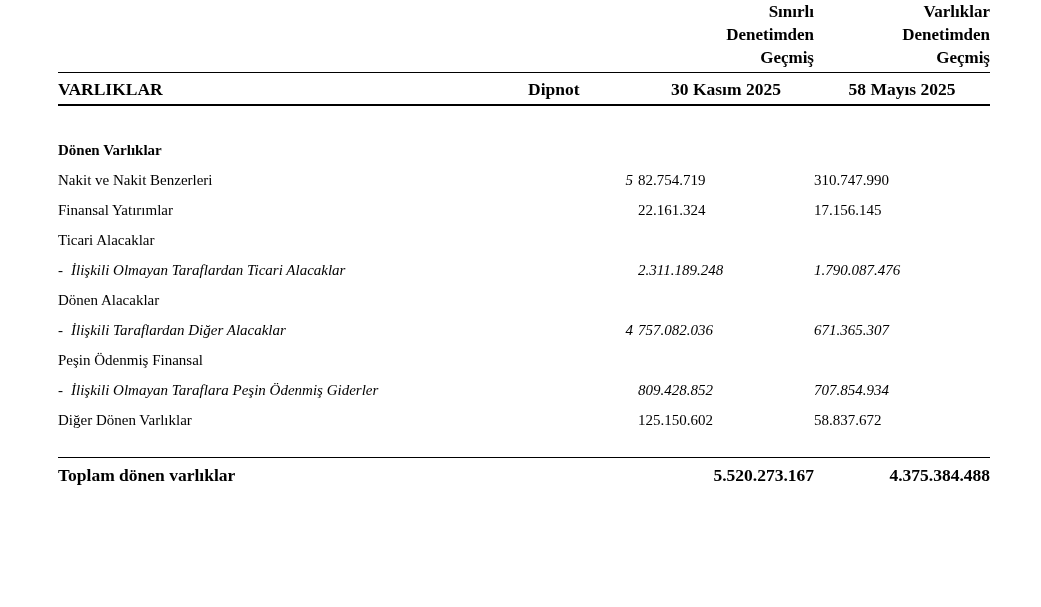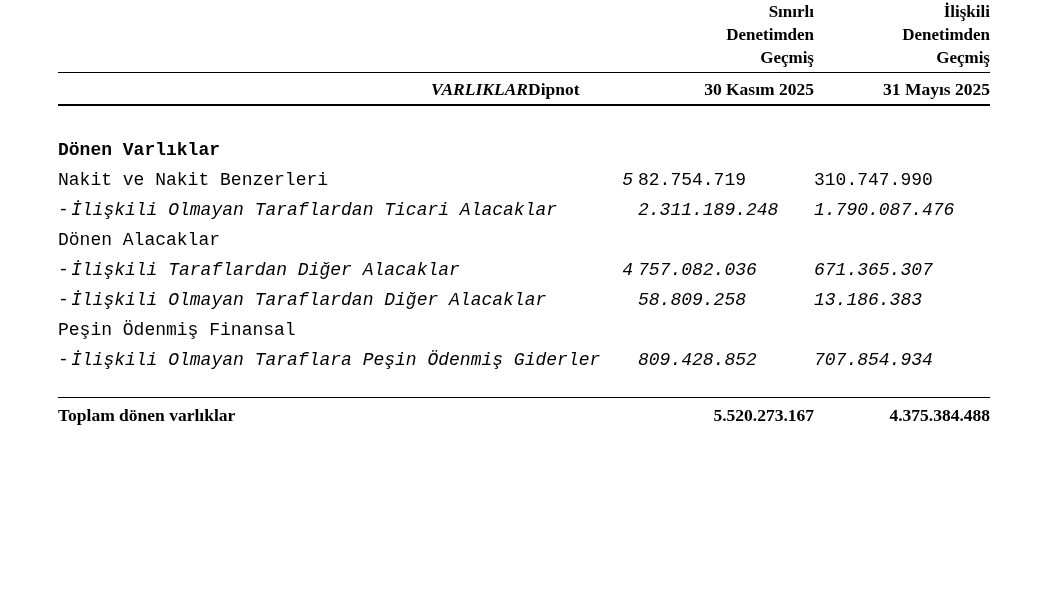--- a/index.html
+++ b/index.html
@@ -60,38 +60,37 @@
   }
 
   tr.colhead td {
     font-weight: bold;
     font-size: 17.5px;
     line-height: 30px;
     height: 31px;
     padding: 0;
     white-space: nowrap;
   }
-  tr.colhead td.label { text-align: right; font-style: italic; }
+  tr.colhead td.label { text-align: left; }
   tr.colhead td.note  { text-align: left; padding-right: 5px; }
-  tr.colhead td.val   { text-align: right; }
+  tr.colhead td.val   { text-align: center; }
 
   
   tr.spacer td {
     height: 29px;
     padding: 0;
     font-size: 0;
     line-height: 0;
   }
   tr.drow td {
-    font-size: 18px;
+    font-size: 15px;
     line-height: 30px;
     height: 30px;
     padding: 0;
     white-space: nowrap;
-    font-family: Liberation Mono, monospace;
   }
   tr.drow td.label { text-align: left; }
   tr.drow td.note  { text-align: right; padding-right: 5px; }
   tr.drow td.val   { text-align: left; }
 
   .bold  { font-weight: bold; }
   .ital  { font-style: italic; }
 
   .dash-label {
     display: inline-block;
@@ -136,38 +135,38 @@
 
       <tr>
         <td class="hdr-cell"></td>
         <td class="hdr-cell"></td>
         <td class="hdr-cell">
           <span class="hl">Sınırlı</span>
           <span class="hl">Denetimden</span>
           <span class="hl">Geçmiş</span>
         </td>
         <td class="hdr-cell">
-          <span class="hl">İlişkili</span>
+          <span class="hl">Varlıklar</span>
           <span class="hl">Denetimden</span>
           <span class="hl">Geçmiş</span>
         </td>
       </tr>
 
       <tr class="rule-thin">
         <td></td>
         <td></td>
         <td></td>
         <td></td>
       </tr>
 
       <tr class="colhead">
         <td class="label">VARLIKLAR</td>
         <td class="note">Dipnot</td>
         <td class="val">30 Kasım 2025</td>
-        <td class="val">31 Mayıs 2025</td>
+        <td class="val">58 Mayıs 2025</td>
       </tr>
 
       <tr class="rule-thick">
         <td></td>
         <td></td>
         <td></td>
         <td></td>
       </tr>
 
       <tr class="spacer">
@@ -184,54 +183,66 @@
         <td class="val"></td>
       </tr>
 
       <tr class="drow">
           <td class="label">Nakit ve Nakit Benzerleri</td>
           <td class="note ital">5</td>
           <td class="val">82.754.719</td>
           <td class="val">310.747.990</td>
         </tr>
         <tr class="drow">
+          <td class="label">Finansal Yatırımlar</td>
+          <td class="note ital"></td>
+          <td class="val">22.161.324</td>
+          <td class="val">17.156.145</td>
+        </tr>
+        <tr class="drow">
+          <td class="label">Ticari Alacaklar</td>
+          <td class="note ital"></td>
+          <td class="val"></td>
+          <td class="val"></td>
+        </tr>
+        <tr class="drow">
           <td class="label ital"><span class="dash-label"><span class="dash">-</span>İlişkili Olmayan Taraflardan Ticari Alacaklar</span></td>
           <td class="note ital"></td>
           <td class="val ital">2.311.189.248</td>
           <td class="val ital">1.790.087.476</td>
         </tr>
         <tr class="drow">
           <td class="label">Dönen Alacaklar</td>
           <td class="note ital"></td>
           <td class="val"></td>
           <td class="val"></td>
         </tr>
         <tr class="drow">
           <td class="label ital"><span class="dash-label"><span class="dash">-</span>İlişkili Taraflardan Diğer Alacaklar</span></td>
           <td class="note ital">4</td>
           <td class="val ital">757.082.036</td>
           <td class="val ital">671.365.307</td>
         </tr>
         <tr class="drow">
-          <td class="label ital"><span class="dash-label"><span class="dash">-</span>İlişkili Olmayan Taraflardan Diğer Alacaklar</span></td>
-          <td class="note ital"></td>
-          <td class="val ital">58.809.258</td>
-          <td class="val ital">13.186.383</td>
-        </tr>
-        <tr class="drow">
           <td class="label">Peşin Ödenmiş Finansal</td>
           <td class="note ital"></td>
           <td class="val"></td>
           <td class="val"></td>
         </tr>
         <tr class="drow">
           <td class="label ital"><span class="dash-label"><span class="dash">-</span>İlişkili Olmayan Taraflara Peşin Ödenmiş Giderler</span></td>
           <td class="note ital"></td>
           <td class="val ital">809.428.852</td>
           <td class="val ital">707.854.934</td>
+        </tr>
+        <tr class="drow">
+          <td class="label">Diğer Dönen Varlıklar</td>
+          <td class="note ital"></td>
+          <td class="val">125.150.602</td>
+          <td class="val">58.837.672</td>
         </tr>
         <tr class="gap-before-total">
           <td></td>
           <td></td>
           <td></td>
           <td></td>
         </tr>
         <tr class="rule-thin">
           <td></td>
           <td></td>

